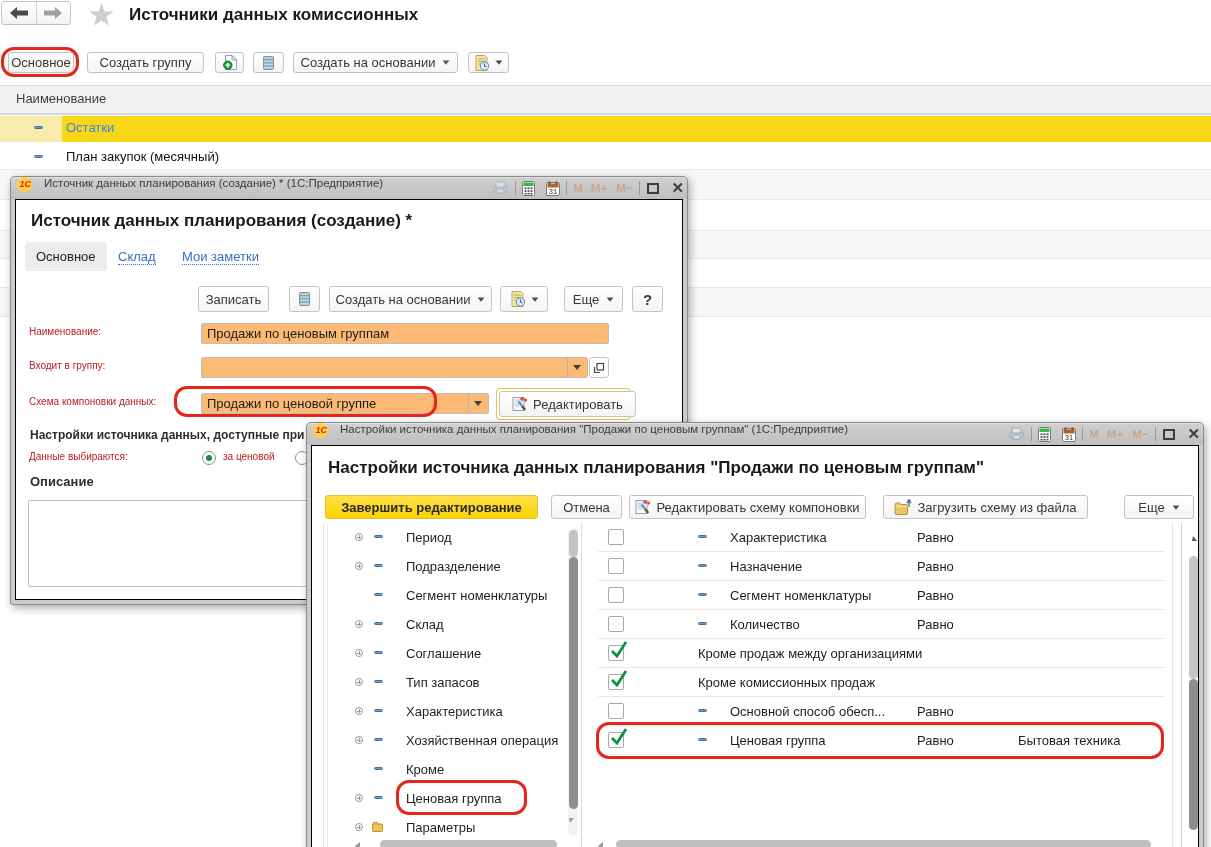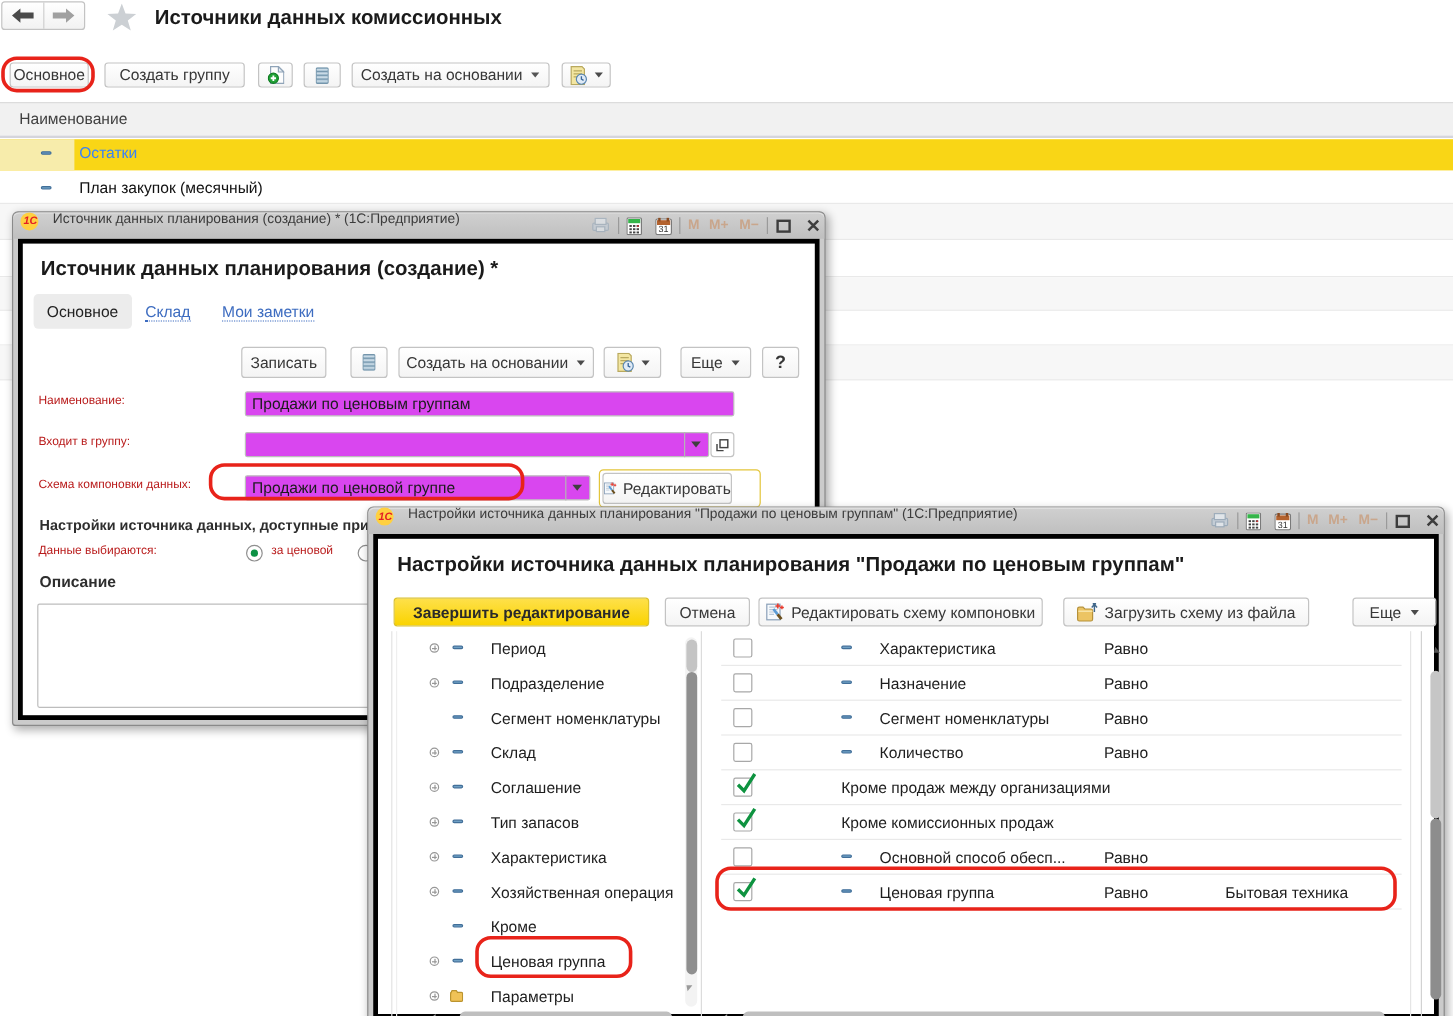--- a/index.html
+++ b/index.html
@@ -9,29 +9,29 @@
 .btny{background:linear-gradient(#fee04a,#fad300);border:1px solid #dcc22e;font-weight:bold;color:#2a2a2a}
 .dash{position:absolute;width:9px;height:3px;background:#6fa0c4;border:1px solid #426f99;border-radius:1.5px}
 .plus{position:absolute;width:8px;height:8px;border:1px solid #979797;border-radius:50%}
 .plus:before{content:"";position:absolute;left:1px;right:1px;top:2.5px;height:1px;background:#979797}
 .plus:after{content:"";position:absolute;top:1px;bottom:1px;left:2.5px;width:1px;background:#979797}
 .cb{position:absolute;width:16px;height:16px;background:#fff;border:1px solid #a8a8a8;border-radius:2px}
 .sep{position:absolute;background:#e9e9e9}
 .tri{display:inline-block;width:0;height:0;border-left:4px solid transparent;border-right:4px solid transparent;border-top:5px solid #4a4a4a;margin-left:7px}
 .win{position:absolute;border:1px solid #8a8a8a;border-radius:5px 5px 3px 3px;background:#cbcbcb;box-shadow:2px 3px 8px rgba(0,0,0,.33)}
 .tbar{position:absolute;left:0;right:0;top:0;height:22px;display:flex;align-items:flex-start;font-size:11.5px;color:#3c3c3c;background:linear-gradient(#d0d0d0,#bfbfbf);border-radius:5px 5px 0 0;box-shadow:inset 0 1px 0 #e2e2e2}
-.wcont{position:absolute;left:4px;right:4px;top:22px;bottom:4px;background:#fff;border:4px solid #000000}
+.wcont{position:absolute;left:4px;right:4px;top:22px;bottom:4px;background:#fff;border:1px solid #000000}
 .logo1c{width:15px;height:15px;border-radius:50%;background:#ffd040;position:relative;overflow:hidden;flex:none}
 .logo1c span{position:absolute;left:2.5px;top:2px;font-size:9px;font-weight:bold;color:#e31e24;font-style:italic}
 .mem{color:#c9a68c;font-weight:bold;font-size:11.5px}
 .tsep{width:1px;height:14px;background:#9a9a9a;margin:0 5px}
 .maxi{width:12px;height:11px;border:2px solid #3d3d3d}
 .clos{font-size:15px;font-weight:bold;color:#3d3d3d}
 .lbl{position:absolute;font-size:10px;color:#b91c1c;white-space:nowrap}
-.inp{position:absolute;background:#d946ef;border:1px solid #bdbdbd;border-radius:2px;font-size:13px;color:#1c1c1c;display:flex;align-items:center;padding-left:5px;white-space:nowrap}
+.inp{position:absolute;background:#fdba74;border:1px solid #bdbdbd;border-radius:2px;font-size:13px;color:#1c1c1c;display:flex;align-items:center;padding-left:5px;white-space:nowrap}
 .roval{position:absolute;border:3.5px solid #e8231a;border-radius:13px;z-index:60}
 .trow{position:absolute;font-size:13px;color:#1e1e1e;white-space:nowrap}
 </style></head>
 <body>
 
 <div id="mainpage">
 
   <div class="abs" style="left:1px;top:1px;width:70px;height:24px;border:1px solid #c3c3c3;border-radius:3px;background:linear-gradient(#fff,#f2f2f2)"></div>
   <div class="abs" style="left:36px;top:2px;width:1px;height:22px;background:#d0d0d0"></div>
   <svg class="abs" style="left:9px;top:6px" width="20" height="14" viewBox="0 0 20 14">
@@ -184,21 +184,21 @@
         <svg width="12" height="12" viewBox="0 0 12 12">
           <rect x="4" y="1.5" width="6.5" height="6.5" fill="none" stroke="#444" stroke-width="1.2"></rect>
           <path d="M7 10.5 h-5.5 v-5.5" fill="none" stroke="#444" stroke-width="1.2"></path>
         </svg>
       </div>
     <div class="lbl" style="left:13px;top:196px">Схема компоновки данных:</div>
     <div class="inp" style="left:185px;top:193px;width:288px;height:21px">Продажи по ценовой группе</div>
     <div class="abs" style="left:452px;top:193px;width:1px;height:21px;background:#b5b5b5"></div>
     <div class="abs" style="left:458px;top:201px;width:0;height:0;border-left:4px solid transparent;border-right:4px solid transparent;border-top:5px solid #3f3f3f"></div>
     <div class="abs" style="left:480px;top:188px;width:135px;height:32px;border:1px solid #e3c53a;border-radius:4px"></div>
-    <div class="btn" style="left:483px;top:191px;width:108px;height:26px"><svg width="16" height="16" viewBox="0 0 16 16" style="margin-right:5px">
+    <div class="btn" style="left:483px;top:191px;width:137px;height:26px"><svg width="16" height="16" viewBox="0 0 16 16" style="margin-right:5px">
           <rect x="1" y="1.5" width="11" height="13" fill="#f6f9fc" stroke="#8aa0b8"></rect>
           <path d="M3 4 h7 M3 6 h7 M3 8 h7 M3 10 h4" stroke="#b9c7d6" stroke-width="1"></path>
           <path d="M6.5 5.5 L10 10" stroke="#5b9bd5" stroke-width="2.2"></path>
           <path d="M10 10 L13.2 14" stroke="#6b4f1e" stroke-width="2.4"></path>
           <path d="M10.2 1 v4 M8.2 3 h4" stroke="#e8392c" stroke-width="1.3"></path>
           <path d="M13.6 2.6 v3.2 M12 4.2 h3.2" stroke="#e8392c" stroke-width="1.2"></path>
         </svg>Редактировать</div>
 
     <div class="abs" style="left:14px;top:228px;font-size:12px;font-weight:bold;color:#2e2e2e;white-space:nowrap">Настройки источника данных, доступные при настройке</div>
     <div class="lbl" style="left:13px;top:251px">Данные выбираются:</div>

